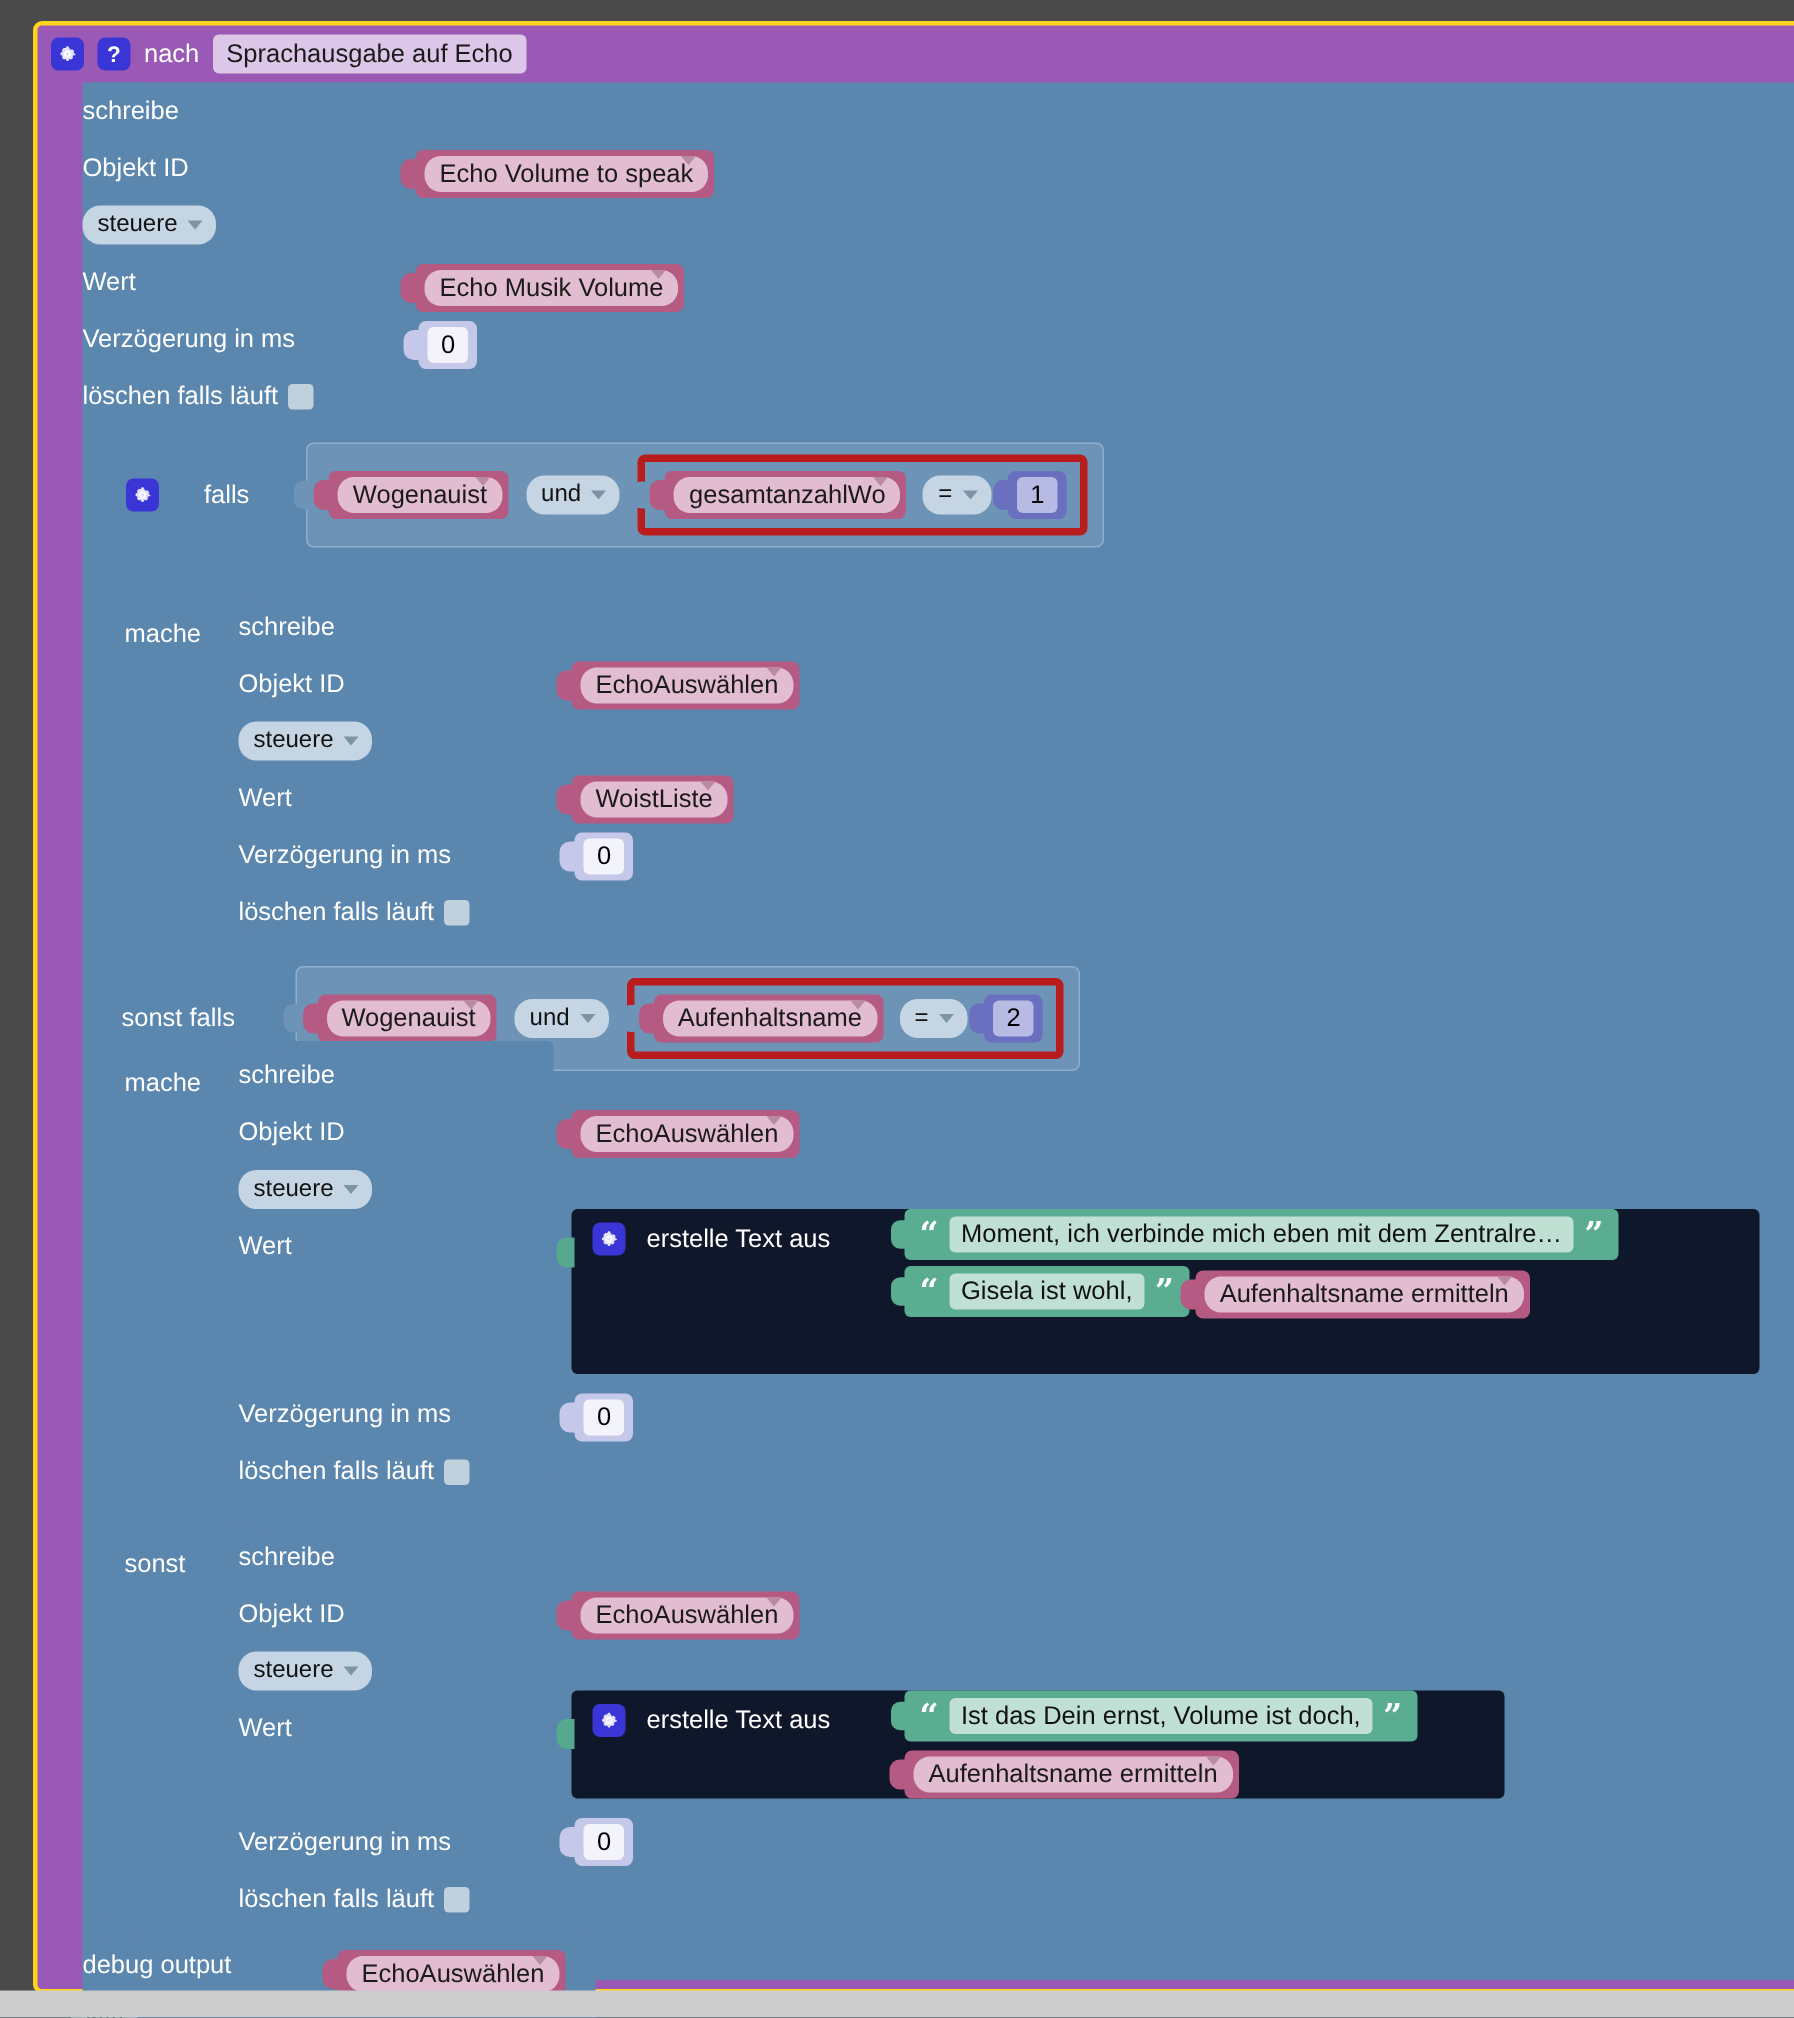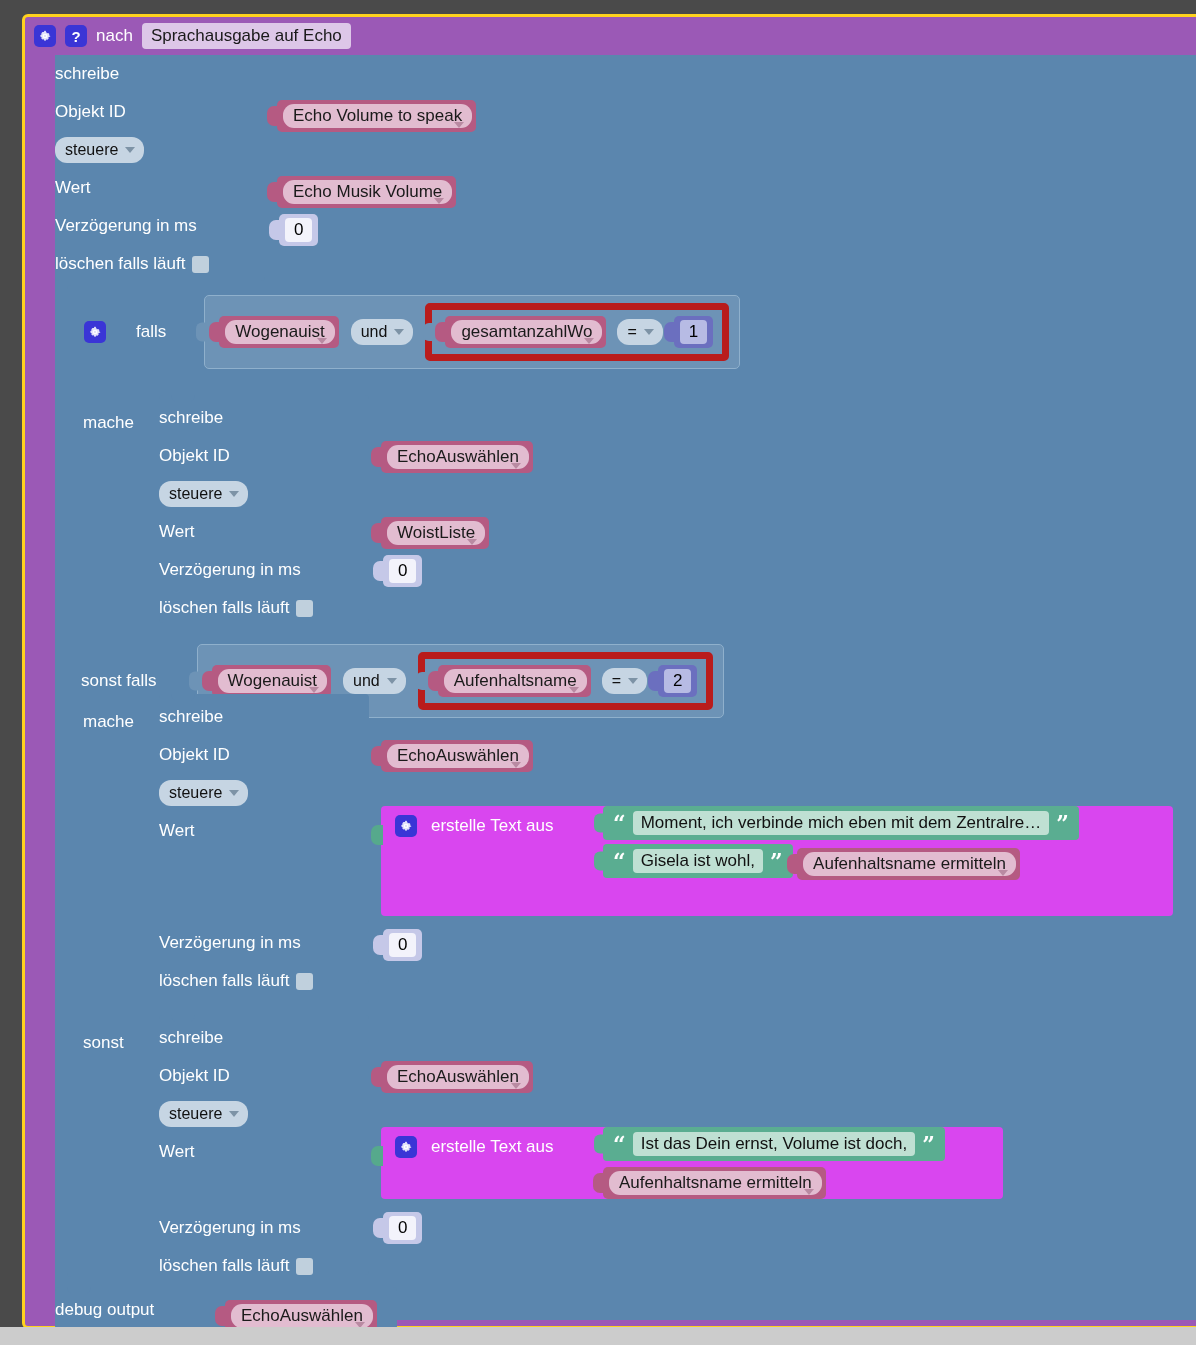--- a/index.html
+++ b/index.html
@@ -85,21 +85,21 @@
 
   
   .cbx{
     width:17px;height:17px;border-radius:3px;background:#c0d0dd;
     display:inline-block;margin-left:7px;cursor:pointer;
   }
 
   
   .vb{
     background:#b55a82;border-radius:5px;
-    padding:4px 6px;display:inline-flex;align-items:flex-end;
+    padding:4px 6px;display:inline-flex;align-items:flex-start;
     position:relative;cursor:pointer;
   }
   .vb::before{
     content:"";position:absolute;left:-10px;top:50%;transform:translateY(-50%);
     width:12px;height:20px;background:#b55a82;
     border-radius:7px 0 0 7px;
   }
   .vb .field{background:#e2bcd0;border-radius:11px;padding:1px 10px;}
   .vb .caret{border-top-color:#b98aa2;}
 
@@ -131,32 +131,32 @@
   .logic-wrap{
     background:#6d93b6;border:1px solid #8fb0cc;border-radius:5px;
     display:inline-flex;align-items:center;gap:12px;
     padding:7px 10px 7px 14px;position:relative;
   }
   .logic-wrap::before{
     content:"";position:absolute;left:-9px;top:50%;transform:translateY(-50%);
     width:11px;height:19px;background:#6d93b6;border-radius:6px 0 0 6px;
   }
   .cmp-wrap{
-    background:#6d93b6;border:7px solid #b91c1c;border-radius:5px;
+    background:#6d93b6;border:5px solid #b91c1c;border-radius:5px;
     display:inline-flex;align-items:center;gap:11px;
     padding:6px 9px 6px 13px;position:relative;
   }
   .cmp-wrap::before{
     content:"";position:absolute;left:-9px;top:50%;transform:translateY(-50%);
     width:11px;height:18px;background:#6d93b6;border-radius:6px 0 0 6px;
   }
 
   
   .green{
-    background:#d946ef;border-radius:4px;position:relative;
+    background:#0f172a;border-radius:4px;position:relative;
     display:inline-block;
   }
   .green::before{
     content:"";position:absolute;left:-10px;top:19px;
     width:12px;height:20px;background:#56a98c;border-radius:7px 0 0 7px;
   }
   .green-head{
     display:flex;align-items:center;gap:14px;
     padding:9px 14px 9px 14px;
   }

